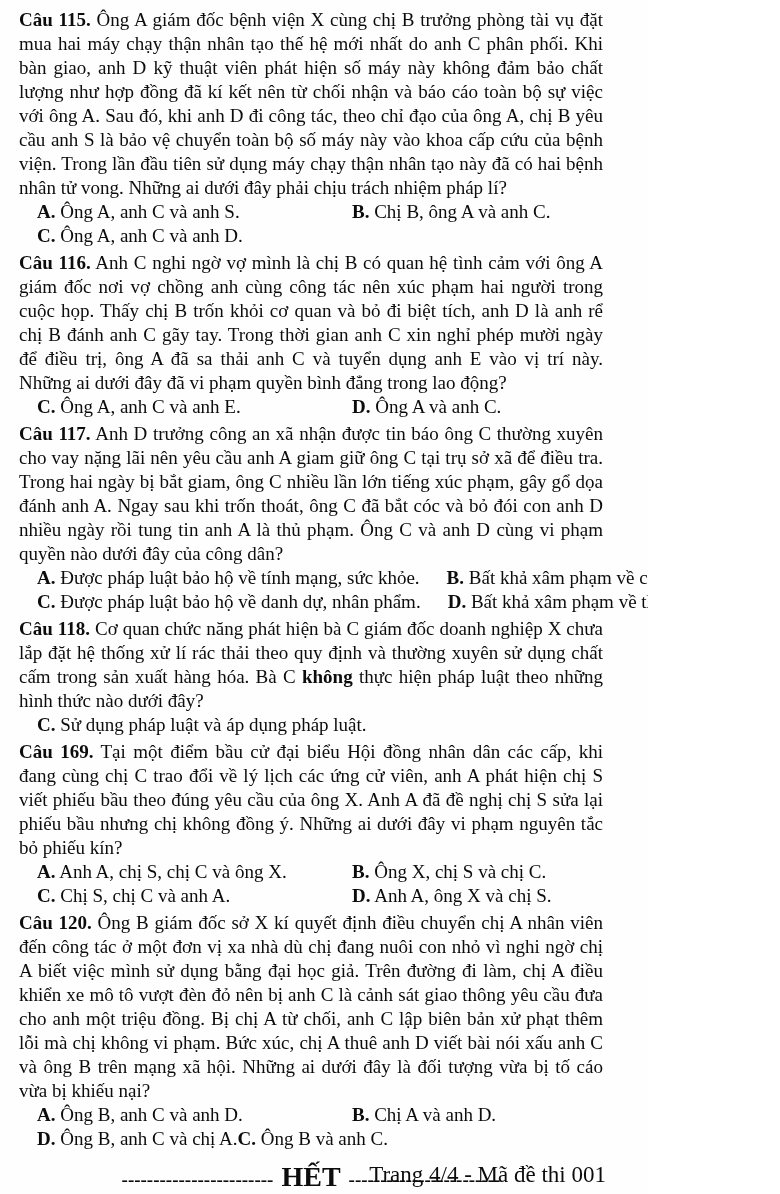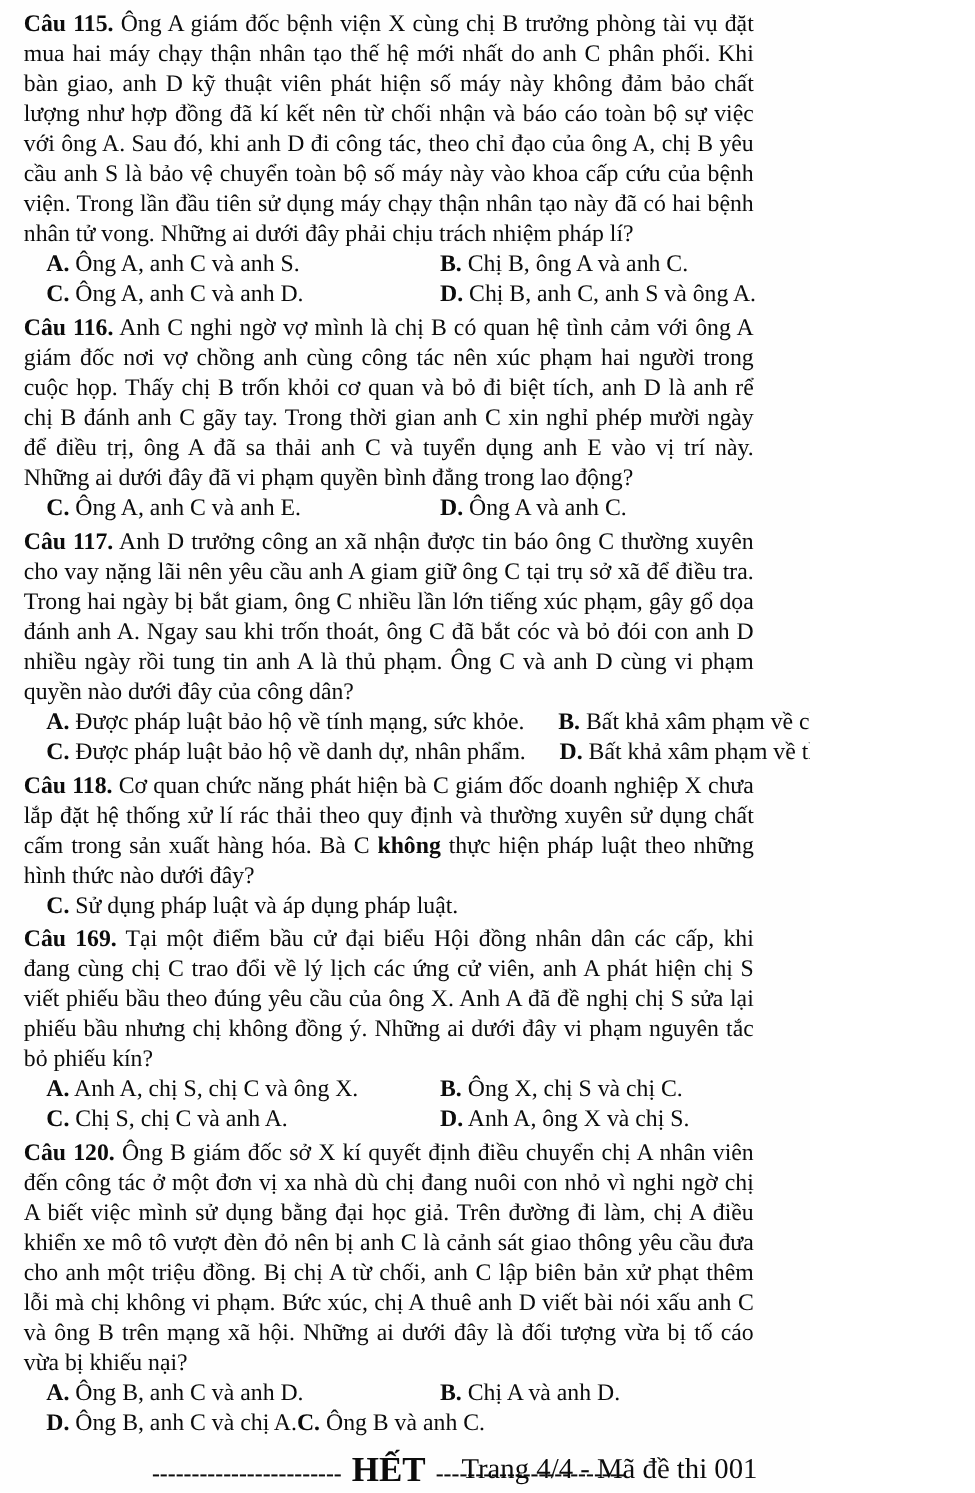--- a/index.html
+++ b/index.html
@@ -45,21 +45,20 @@
 <div class="page">
 
   <section class="question">
     <p class="q-text"><b class="q-label">Câu 115.</b><span> Ông A giám đốc bệnh viện X cùng chị B trưởng phòng tài vụ đặt mua hai máy chạy thận nhân tạo thế hệ mới nhất do anh C phân phối. Khi bàn giao, anh D kỹ thuật viên phát hiện số máy này không đảm bảo chất lượng như hợp đồng đã kí kết nên từ chối nhận và báo cáo toàn bộ sự việc với ông A. Sau đó, khi anh D đi công tác, theo chỉ đạo của ông A, chị B yêu cầu anh S là bảo vệ chuyển toàn bộ số máy này vào khoa cấp cứu của bệnh viện. Trong lần đầu tiên sử dụng máy chạy thận nhân tạo này đã có hai bệnh nhân tử vong. Những ai dưới đây phải chịu trách nhiệm pháp lí?</span><b></b><span></span></p>
     <div class="opt-row">
       <p class="opt opt-left"><b>A.</b><span> Ông A, anh C và anh S.</span></p>
       <p class="opt"><b>B.</b><span> Chị B, ông A và anh C.</span></p>
     </div>
     <div class="opt-row">
       <p class="opt opt-left"><b>C.</b><span> Ông A, anh C và anh D.</span></p>
-      <p class="opt"><b>D.</b><span> Chị B, anh C, anh S và ông A.</span></p>
     </div>
   </section>
 
   <section class="question">
     <p class="q-text"><b class="q-label">Câu 116.</b><span> Anh C nghi ngờ vợ mình là chị B có quan hệ tình cảm với ông A giám đốc nơi vợ chồng anh cùng công tác nên xúc phạm hai người trong cuộc họp. Thấy chị B trốn khỏi cơ quan và bỏ đi biệt tích, anh D là anh rể chị B đánh anh C gãy tay. Trong thời gian anh C xin nghỉ phép mười ngày để điều trị, ông A đã sa thải anh C và tuyển dụng anh E vào vị trí này. Những ai dưới đây đã vi phạm quyền bình đẳng trong lao động?</span><b></b><span></span></p>
     <div class="opt-row">
       <p class="opt opt-left"><b>C.</b><span> Ông A, anh C và anh E.</span></p>
       <p class="opt"><b>D.</b><span> Ông A và anh C.</span></p>
     </div>
   </section>

